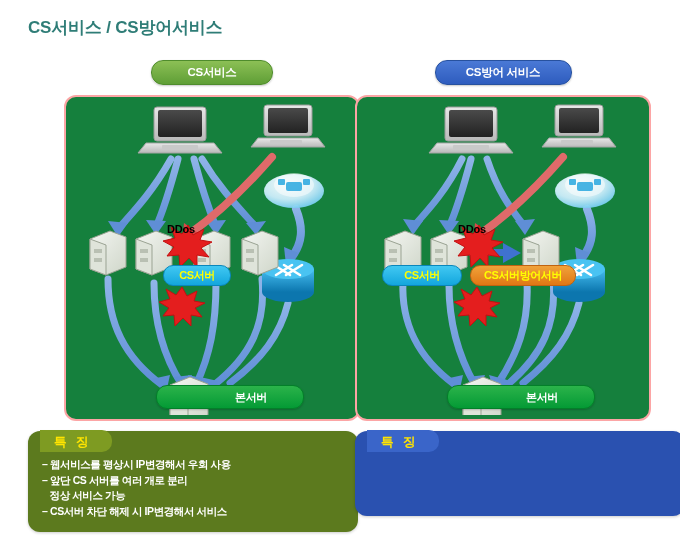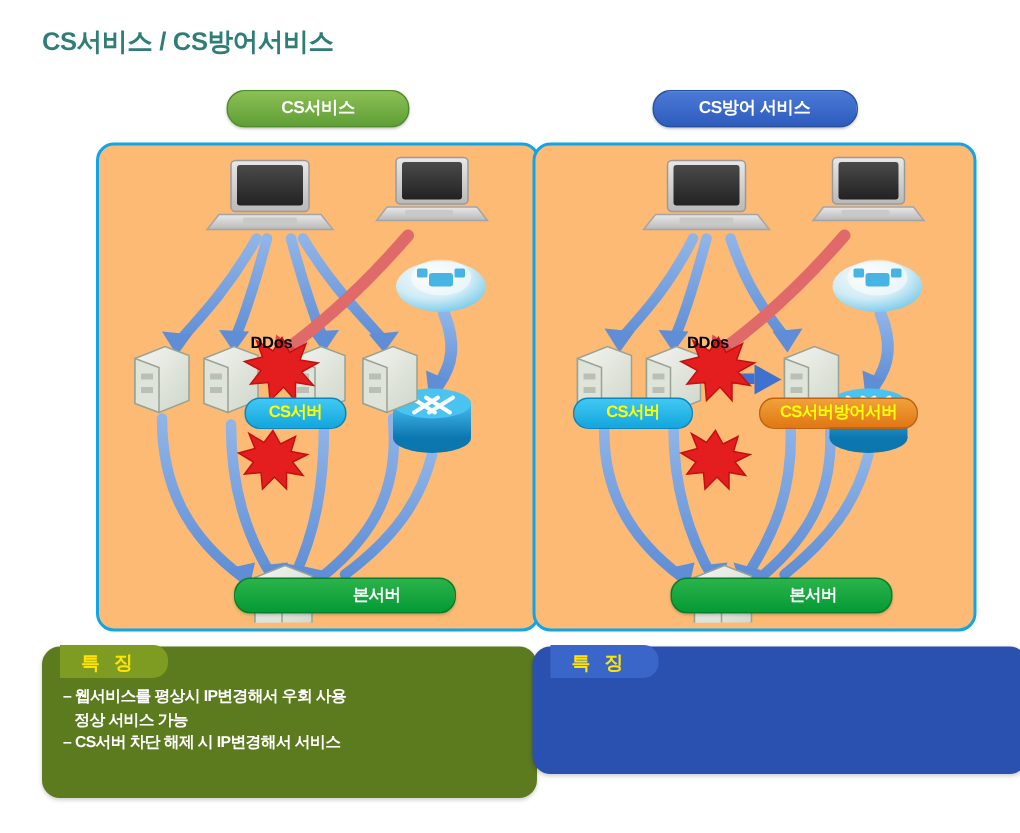--- a/index.html
+++ b/index.html
@@ -30,34 +30,34 @@
     letter-spacing:-0.3px;
     box-shadow:0 1px 2px rgba(0,0,0,.22);
   }
   .pill-green{background:linear-gradient(#8cc055,#5f9e36);border:1px solid #4f8c2c;}
   .pill-blue{width:135px;background:linear-gradient(#4a79d6,#2e5cbe);border:1px solid #27519f;}
 
   
   .panel{
     position:relative;margin-top:10px;
     height:322px;
-    background:#fdba74;
-    border:2px solid #0ea5e9;border-radius:12px;
+    background:#15803d;
+    border:2px solid #fca5a5;border-radius:12px;
   }
   .panel svg{position:absolute;left:0;top:0;}
 
   
   .lbl{
     position:absolute;height:19px;line-height:19px;
     border-radius:10px;text-align:center;
     font-size:11px;font-weight:bold;letter-spacing:-0.4px;
     color:#ffff00;white-space:nowrap;
   }
   .lbl-cyan{background:linear-gradient(#41c8f2,#13a6dd);border:1px solid #0a86bb;}
-  .lbl-orange{background:linear-gradient(#f0a23a,#e07714);border:1px solid #c06310;margin-left:36px;}
+  .lbl-orange{background:linear-gradient(#f0a23a,#e07714);border:1px solid #c06310;}
   .lbl-maingreen{
     color:#ffffff;height:22px;line-height:22px;border-radius:11px;
     background:linear-gradient(#2bb34a,#049a35);border:1px solid #038029;
     box-shadow:0 1px 2px rgba(0,0,0,.2);
     padding-left:42px;
   }
   .ddos-txt{
     position:absolute;font-size:11px;font-weight:bold;color:#000;
     letter-spacing:-0.2px;
   }
@@ -371,20 +371,21 @@
     <div class="lbl lbl-orange" style="left:113px;top:168px;width:104px;">CS서버방어서버</div>
     <div class="lbl lbl-maingreen" style="left:90px;top:288px;width:104px;">본서버</div>
   </div>
 </div>
 
 <div class="feat feat-left">
   <div class="feat-tab feat-tab-left"></div>
   <div class="feat-tab-txt">특 징</div>
   <div class="feat-list">
     <div>– 웹서비스를 평상시 IP변경해서 우회 사용</div>
+    <div>– 앞단 CS 서버를 여러 개로 분리</div>
     <div>   정상 서비스 가능</div>
     <div>– CS서버 차단 해제 시 IP변경해서 서비스</div>
   </div>
 </div>
 
 <div class="feat feat-right">
   <div class="feat-tab feat-tab-right"></div>
   <div class="feat-tab-txt">특 징</div>
 </div>
 

